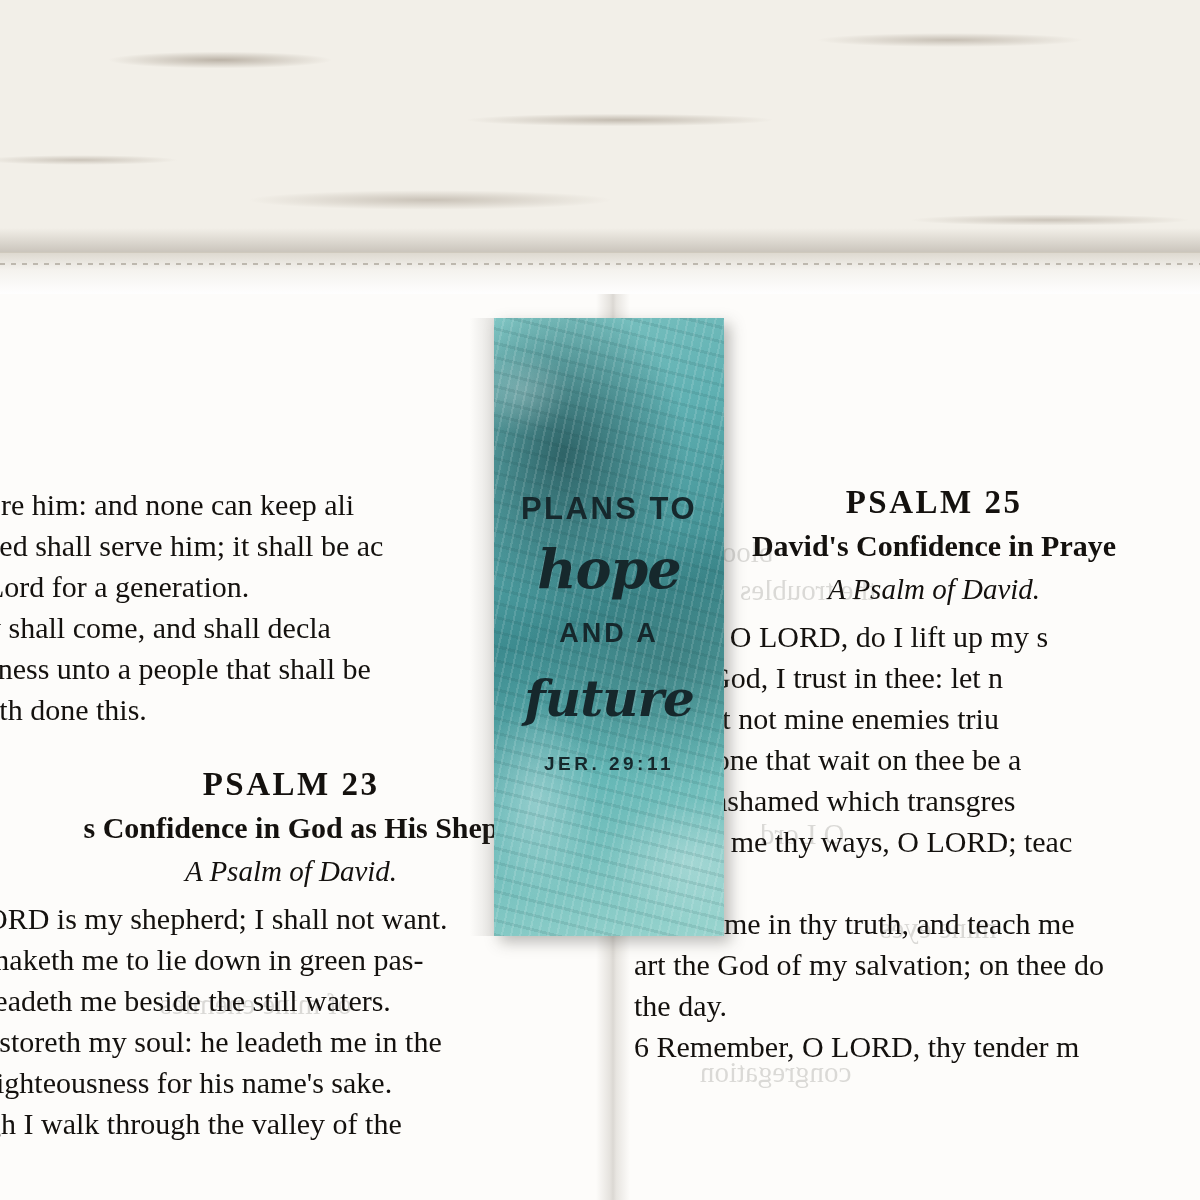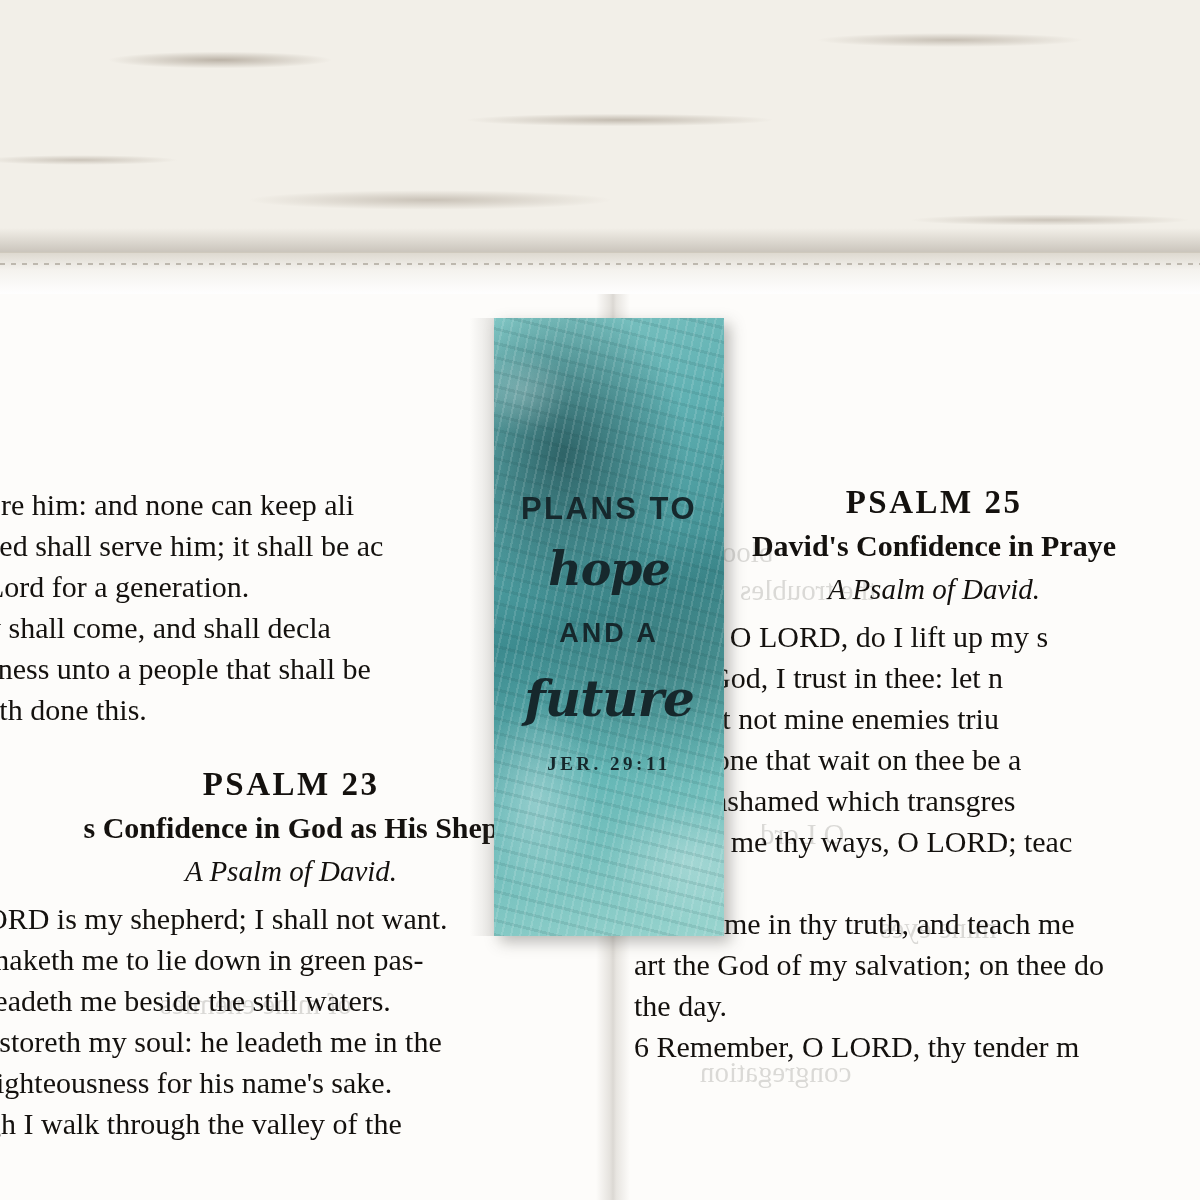--- a/index.html
+++ b/index.html
@@ -244,28 +244,28 @@
     font-weight: 700;
     letter-spacing: 2.5px;
     font-size: 31px;
     line-height: 36px;
   }
   .bm-l4 { font-size: 27px; letter-spacing: 3px; margin-top: 6px; }
   .bm-script1, .bm-script2 {
     font-family: "DejaVu Serif", serif;
     font-style: italic;
     font-weight: 700;
-    font-size: 46px;
+    font-size: 54px;
     line-height: 52px;
     margin: 4px 0 2px 0;
     letter-spacing: -1px;
   }
   .bm-script2 { font-size: 50px; margin-top: 10px; }
   .bm-ref {
-    font-family: Liberation Serif, serif;
+    font-family: Liberation Sans, sans-serif;
     font-weight: 700;
     font-size: 19px;
     letter-spacing: 3.5px;
     margin-top: 14px;
   }
   .bm-shadow-left {
     position: absolute;
     left: 470px;
     top: 318px;
     width: 26px;

